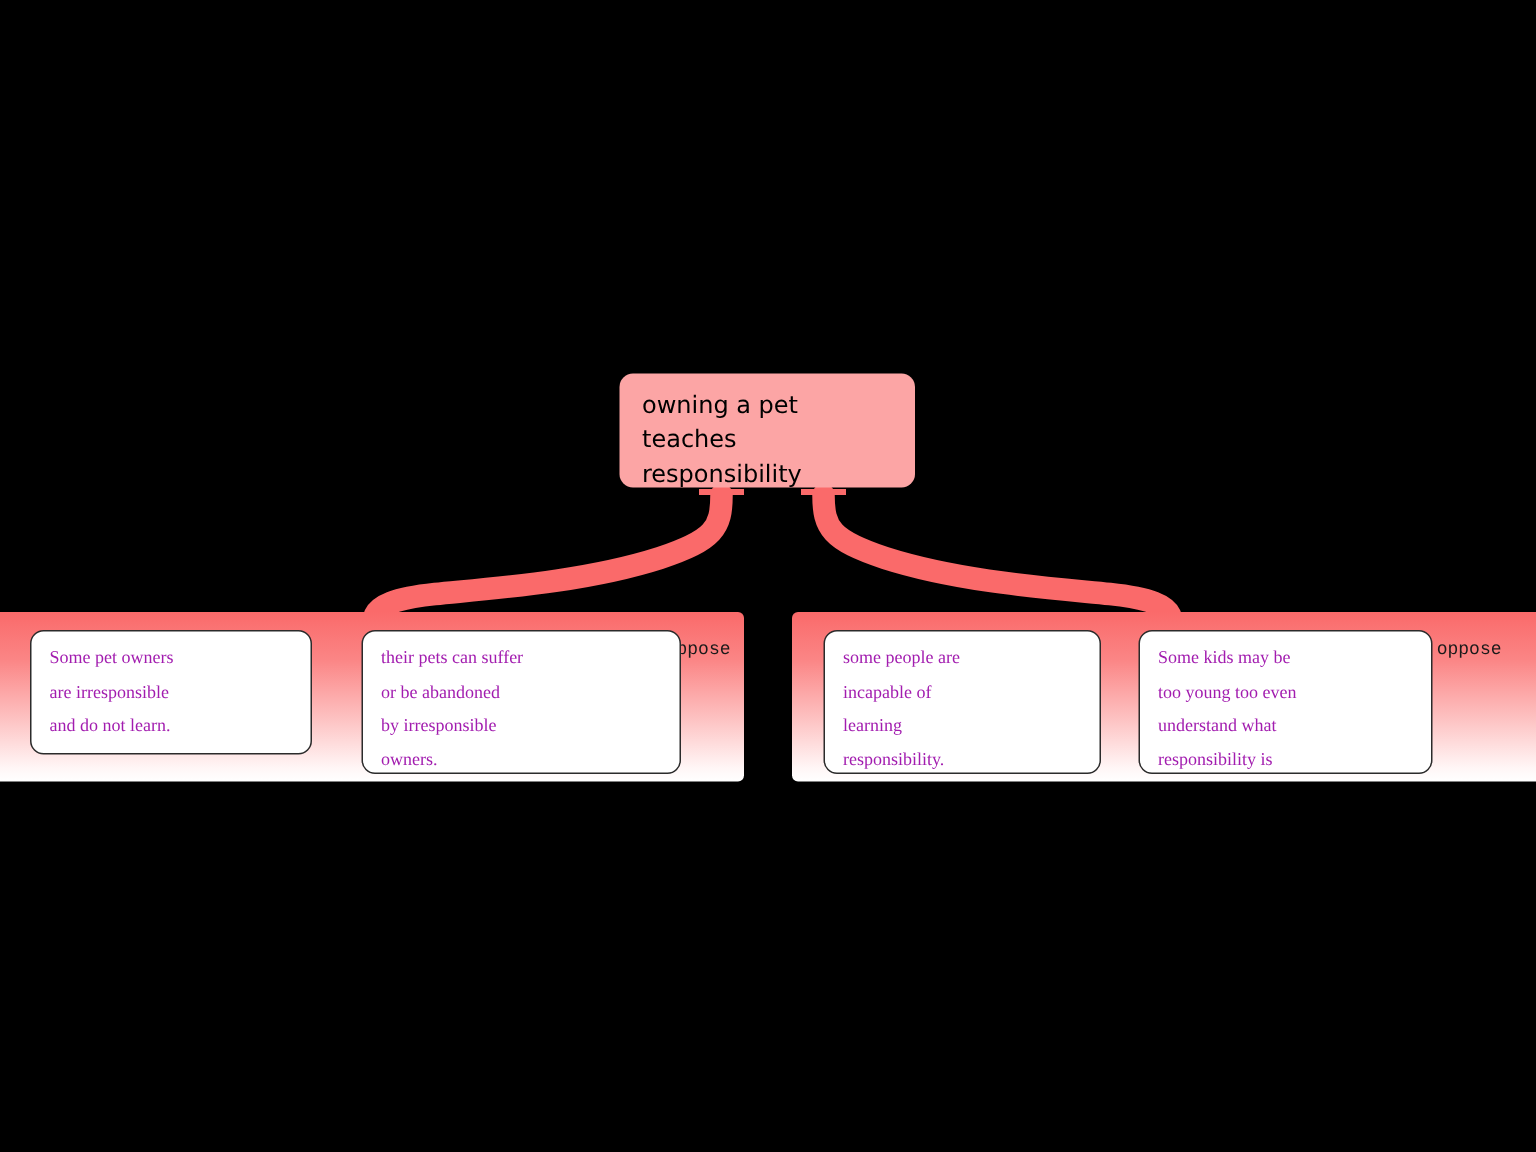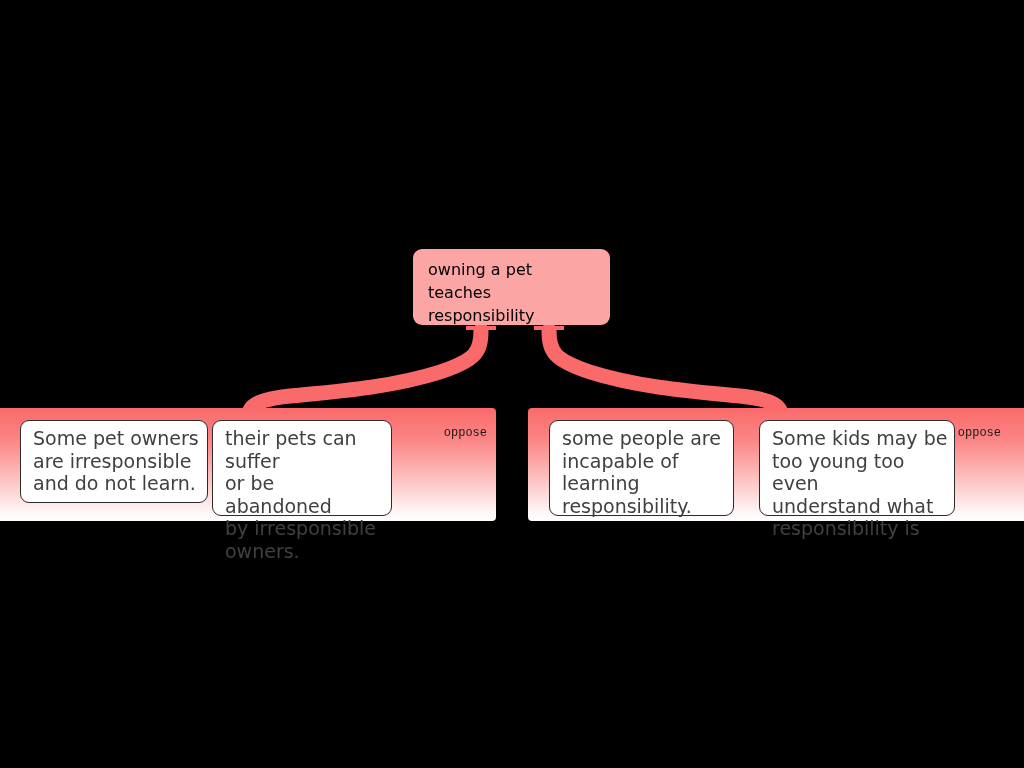--- a/index.html
+++ b/index.html
@@ -89,29 +89,30 @@
     background: #ffffff;
     border: 1.4px solid #2b2b2b;
     border-radius: 9px;
     box-sizing: border-box;
   }
   .reason-box .node-text {
     position: absolute;
     left: 12px;
     top: 6px;
     right: 6px;
-    font-size: 19px;
+    font-size: 12px;
     line-height: 22.6px;
-    color: #404040;
+    color: #a21caf;
     white-space: pre-line;
+    font-family: Liberation Serif, serif;
   }
 
   
   #reason-l1 { left: 20px;  top: 420px; width: 188px; height: 83px; }
-  #reason-l2 { left: 212px; top: 420px; width: 180px; height: 96px; }
+  #reason-l2 { left: 241px; top: 420px; width: 213px; height: 96px; }
   
   #reason-r1 { left: 549px; top: 420px; width: 185px; height: 96px; }
   #reason-r2 { left: 759px; top: 420px; width: 196px; height: 96px; }
 </style>
 </head>
 <body>
 
 <div id="canvas">
 
   <svg id="connectors" viewBox="0 0 1024 768" xmlns="http://www.w3.org/2000/svg">

